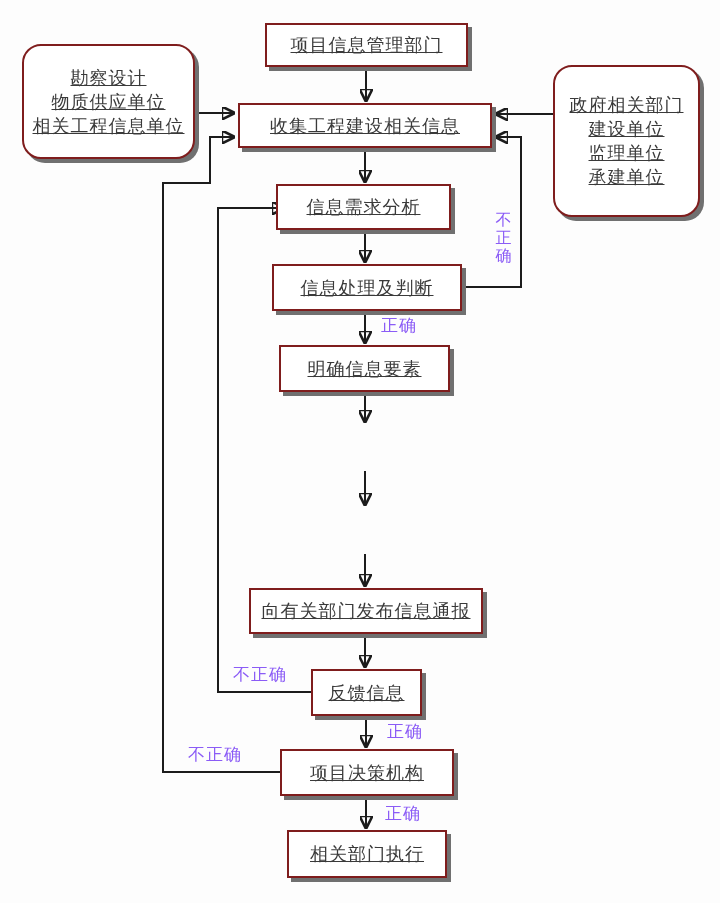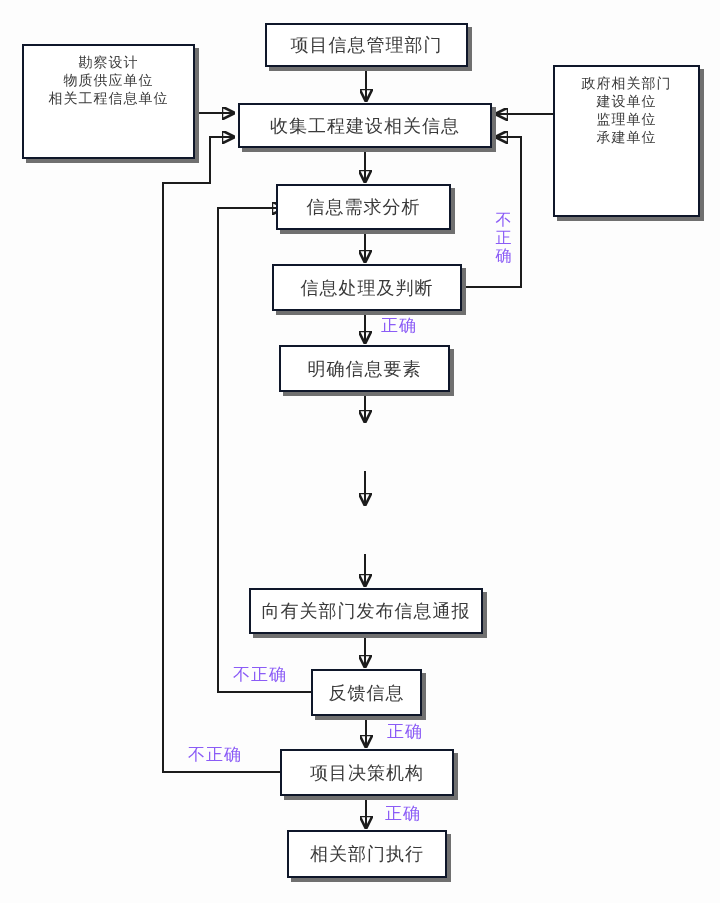--- a/index.html
+++ b/index.html
@@ -11,36 +11,38 @@
     font-family: "Liberation Serif", "DejaVu Serif", serif;
     color: #333;
     overflow: hidden;
   }
   .wires { position: absolute; left:0; top:0; width:720px; height:903px; }
   .wires path { stroke:#1c1c1c; stroke-width:2; fill:none; }
   .node {
     position: absolute;
     box-sizing: border-box;
     background: #ffffff;
-    border: 2px solid #0f172a;
+    border: 2px solid #7f1d1d;
     box-shadow: 4px 4px 0 0 #707070;
     display: flex;
     align-items: center;
     justify-content: center;
     font-size: 18px;
     letter-spacing: 1px;
     text-align: center;
     color: #3a3a3a;
     z-index: 2;
+    text-decoration: underline;
   }
   .node.multi {
     flex-direction: column;
-    justify-content: flex-start;
+    justify-content: center;
     padding: 8px 4px;
-    font-size: 14px;
+    font-size: 18px;
+    border-radius: 19px;
   }
   .elabel {
     position: absolute;
     font-size: 17px;
     letter-spacing: 1px;
     color: #8b5cf6;
     z-index: 3;
     white-space: nowrap;
   }
   .vlabel {

